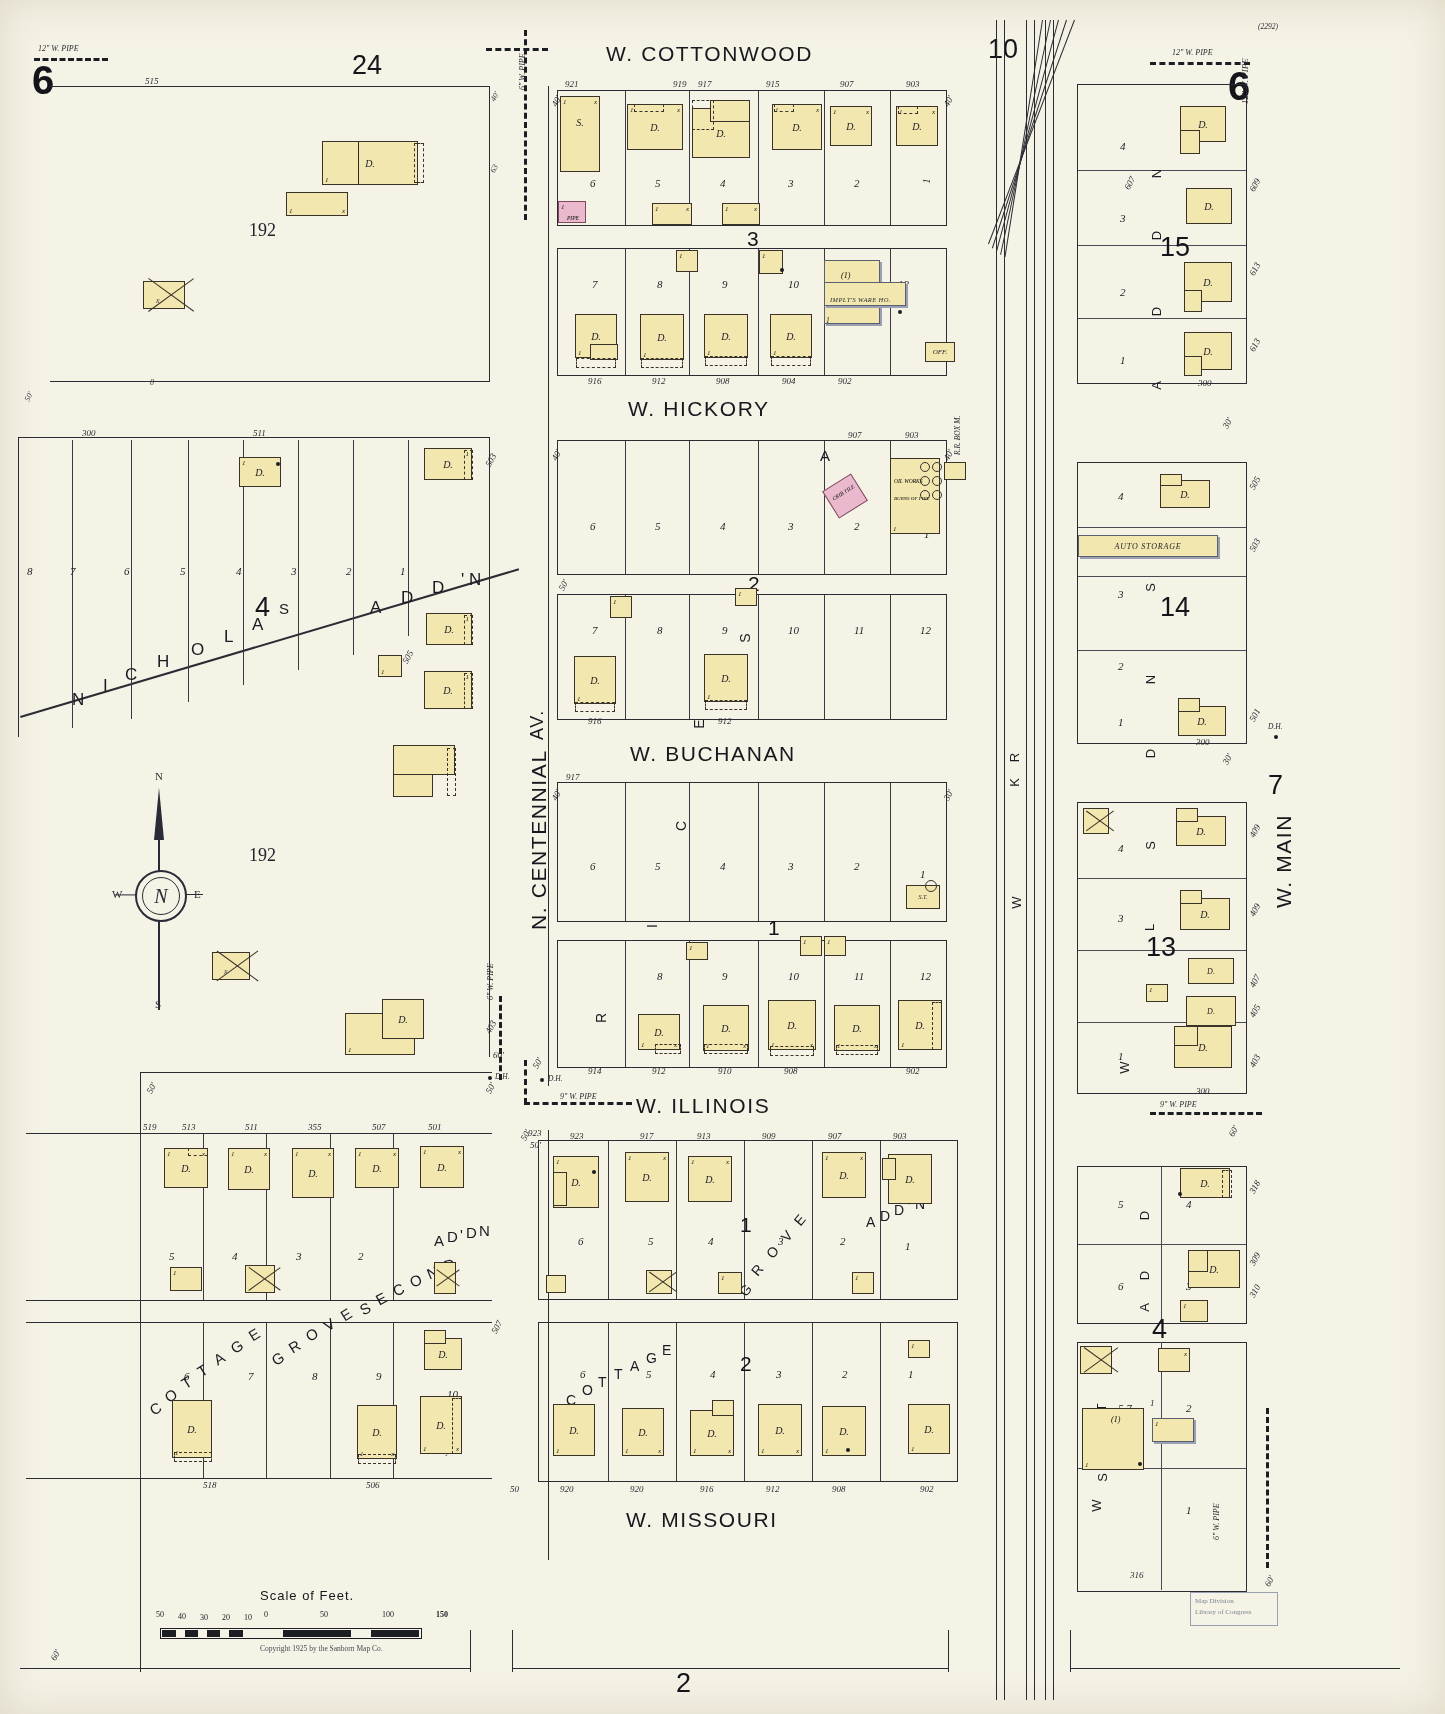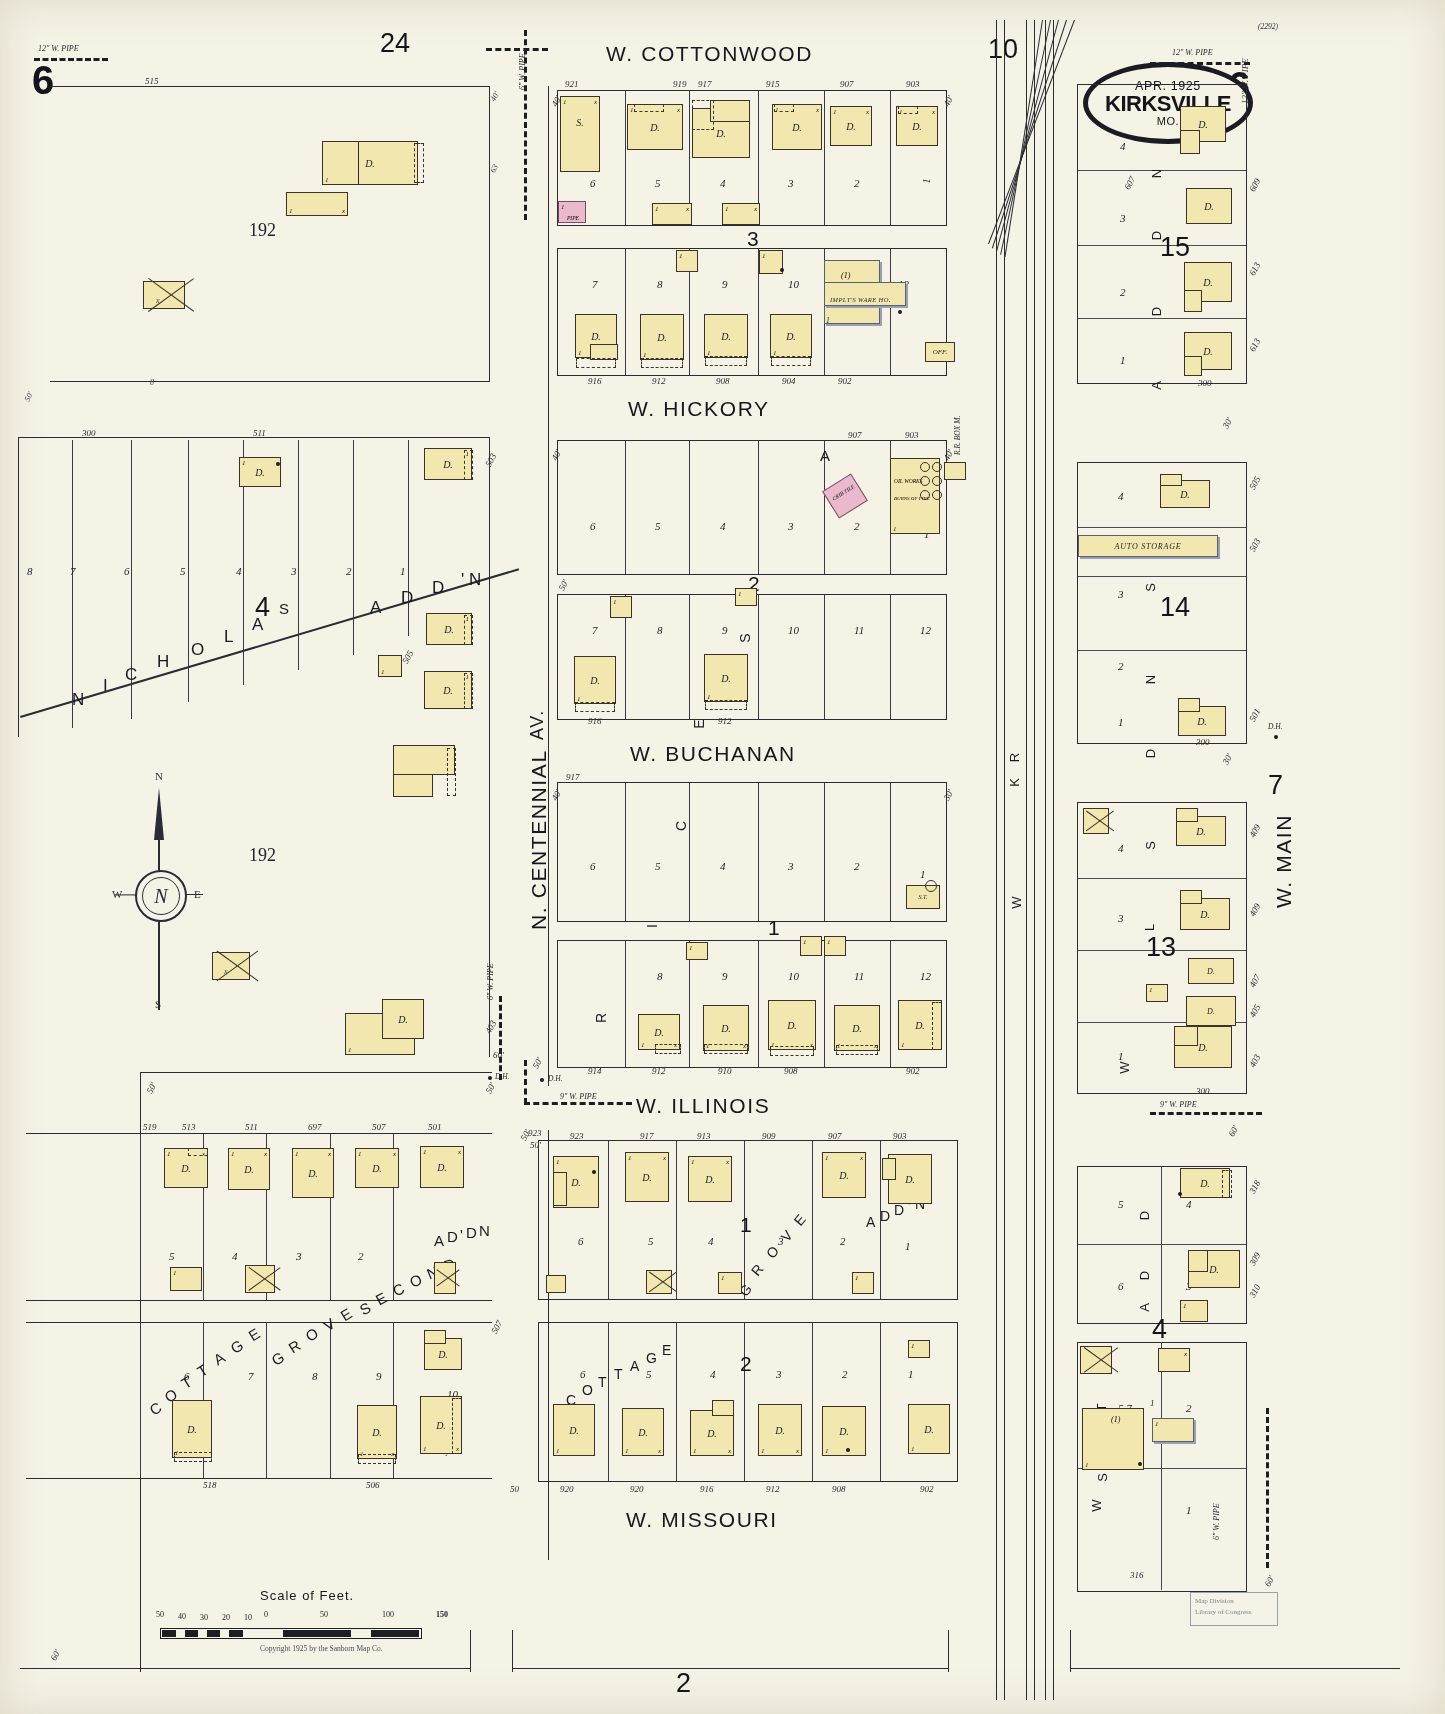--- a/index.html
+++ b/index.html
@@ -94,30 +94,25 @@
 </style>
 </head>
 <body>
 
 <div id="sheet">
   <div class="paper-edge"></div>
 
   <div class="sheetno" style="left:32px;top:58px;">6</div>
   <div class="sheetno" style="left:1228px;top:64px;">6</div>
   <div class="tiny" style="left:1258px;top:22px;">(2292)</div>
-  <div class="bigno" style="left:352px;top:28px;margin-left:28px;">24</div>
+  <div class="bigno" style="left:352px;top:50px;">24</div>
   <div class="bigno" style="left:988px;top:34px;">10</div>
   <div class="bigno" style="left:1268px;top:770px;">7</div>
   <div class="bigno" style="left:676px;top:1668px;">2</div>
 
-  <div id="cartouche">
-    <div class="c1">APR. 1925</div>
-    <div class="c2">KIRKSVILLE</div>
-    <div class="c3">MO.</div>
-  </div>
 
   <div class="pipe" style="left:38px;top:44px;">12" W. PIPE</div>
   <div class="wpipe" style="left:34px;top:58px;width:74px;"></div>
   <div class="pipe" style="left:1172px;top:48px;">12" W. PIPE</div>
   <div class="wpipe" style="left:1150px;top:62px;width:100px;"></div>
 
   <div class="street" style="left:606px;top:42px;">W. COTTONWOOD</div>
   <div class="street" style="left:628px;top:397px;">W. HICKORY</div>
   <div class="street" style="left:630px;top:742px;">W. BUCHANAN</div>
   <div class="street" style="left:636px;top:1094px;">W. ILLINOIS</div>
@@ -259,21 +254,21 @@
   <div class="lotline" style="left:393px;top:1322px;height:156px;"></div>
   <div class="lotline" style="left:140px;top:1322px;height:156px;"></div>
 
   <div class="dim" style="left:146px;top:1083px;transform:rotate(-62deg)">50'</div>
   <div class="dim" style="left:485px;top:1083px;transform:rotate(-62deg)">50'</div>
   <div class="dim" style="left:50px;top:1650px;transform:rotate(-62deg)">60'</div>
 
   <div class="addr" style="left:143px;top:1122px;">519</div>
   <div class="addr" style="left:182px;top:1122px;">513</div>
   <div class="addr" style="left:245px;top:1122px;">511</div>
-  <div class="addr" style="left:308px;top:1122px;">697</div>
+  <div class="addr" style="left:308px;top:1122px;">355</div>
   <div class="addr" style="left:372px;top:1122px;">507</div>
   <div class="addr" style="left:428px;top:1122px;">501</div>
 
   <div class="lotno" style="left:169px;top:1250px;">5</div>
   <div class="lotno" style="left:232px;top:1250px;">4</div>
   <div class="lotno" style="left:296px;top:1250px;">3</div>
   <div class="lotno" style="left:358px;top:1250px;">2</div>
 
   <div class="lotno" style="left:184px;top:1370px;">6</div>
   <div class="lotno" style="left:248px;top:1370px;">7</div>

